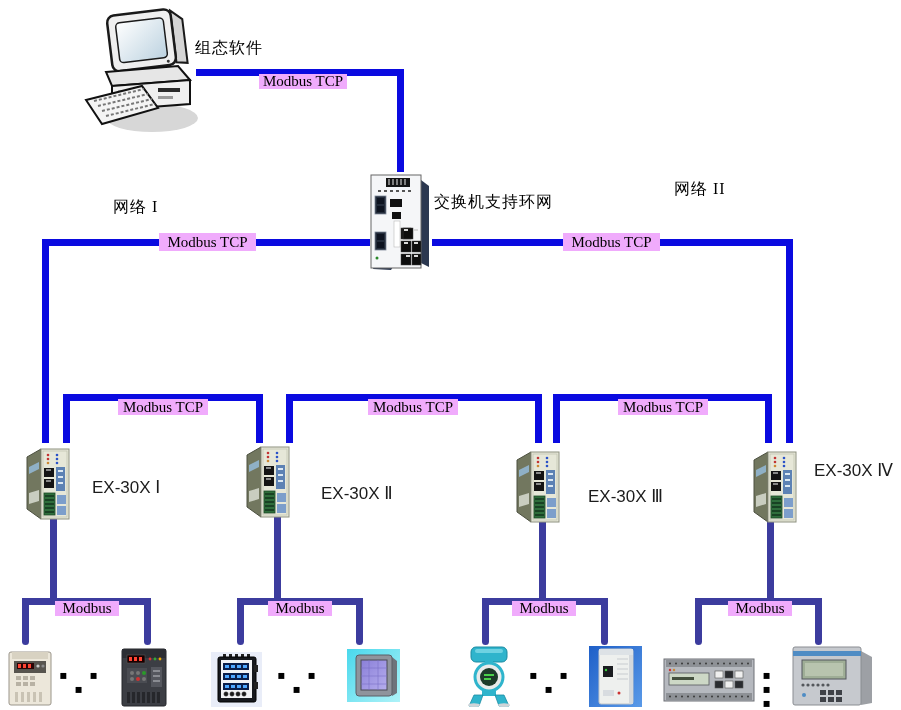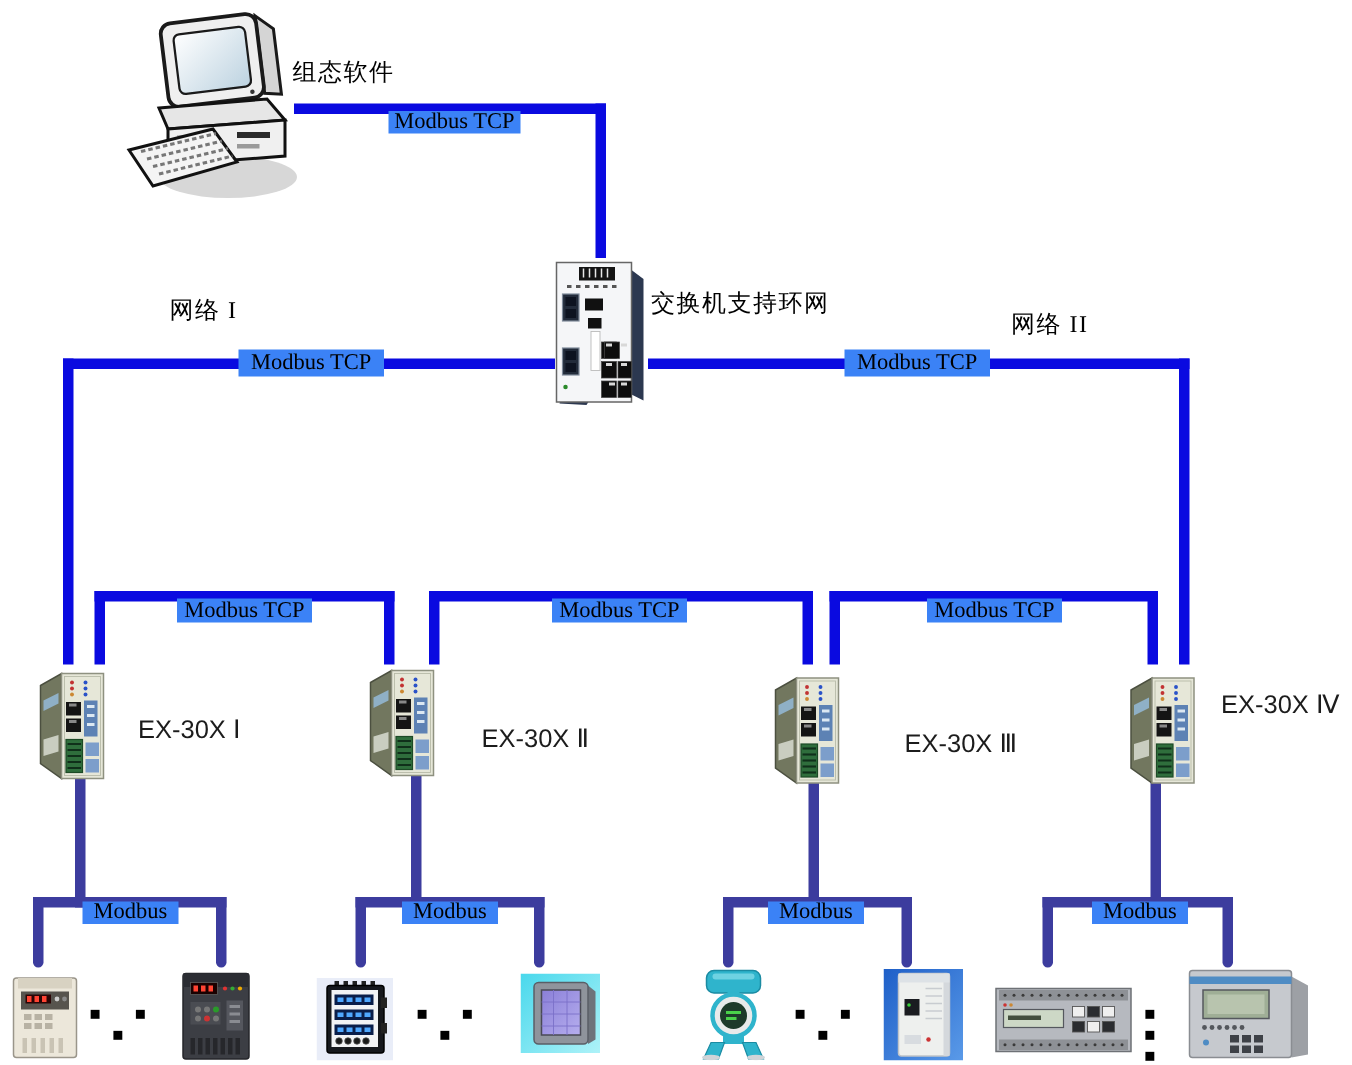--- a/index.html
+++ b/index.html
@@ -2,21 +2,21 @@
 <html><head>
 <meta charset="utf-8">
 <style>
   html,body{margin:0;padding:0;background:#ffffff;}
   #canvas{position:relative;width:901px;height:710px;background:#ffffff;overflow:hidden;
           font-family:"Liberation Serif","DejaVu Serif",serif;}
   .ln{position:absolute;}
   .bb{background:#0a0ae0;}           
   .fb{background:#3c3c9e;}           
   .cap{border-radius:0 0 4px 4px;}
-  .lbl{position:absolute;background:#3b82f6;color:#000;text-align:center;white-space:nowrap;
+  .lbl{position:absolute;background:#f0abfc;color:#000;text-align:center;white-space:nowrap;
        font-family:"Liberation Serif","DejaVu Serif",serif;font-size:15px;z-index:4;}
   .cjk{position:absolute;color:#000;white-space:nowrap;z-index:4;
        font-family:"Liberation Serif","DejaVu Serif",serif;font-size:16px;letter-spacing:1px;}
   .gwlbl{position:absolute;color:#1c1c1c;white-space:nowrap;z-index:4;
        font-family:"Liberation Sans","DejaVu Sans",sans-serif;font-size:17px;}
   .dots{position:absolute;color:#000;z-index:4;text-align:center;
        font-family:"DejaVu Sans",sans-serif;font-size:12px;font-weight:bold;letter-spacing:9px;}
   .dev{position:absolute;z-index:3;}
 </style>
 </head>
@@ -58,36 +58,36 @@
   <div class="ln fb cap" style="left:601px;top:598px;width:7px;height:47px;"></div>
 
   <div class="ln fb" style="left:767px;top:520px;width:7px;height:85px;"></div>
   <div class="ln fb" style="left:695px;top:598px;width:127px;height:7px;"></div>
   <div class="ln fb cap" style="left:695px;top:598px;width:7px;height:47px;"></div>
   <div class="ln fb cap" style="left:815px;top:598px;width:7px;height:47px;"></div>
 
   <div class="cjk" style="left:195px;top:38px;">组态软件</div>
   <div class="cjk" style="left:434px;top:192px;">交换机支持环网</div>
   <div class="cjk" style="left:113px;top:197px;">网络 I</div>
-  <div class="cjk" style="left:674px;top:206px;">网络 II</div>
+  <div class="cjk" style="left:674px;top:179px;">网络 II</div>
 
   <div class="lbl" style="left:259px;top:74px;width:88px;height:15px;line-height:15px;">Modbus TCP</div>
   <div class="lbl" style="left:159px;top:233px;width:97px;height:18px;line-height:18px;">Modbus TCP</div>
   <div class="lbl" style="left:563px;top:233px;width:97px;height:18px;line-height:18px;">Modbus TCP</div>
   <div class="lbl" style="left:118px;top:399px;width:90px;height:16px;line-height:16px;">Modbus TCP</div>
   <div class="lbl" style="left:368px;top:399px;width:90px;height:16px;line-height:16px;">Modbus TCP</div>
   <div class="lbl" style="left:618px;top:399px;width:90px;height:16px;line-height:16px;">Modbus TCP</div>
   <div class="lbl" style="left:55px;top:601px;width:64px;height:15px;line-height:15px;">Modbus</div>
   <div class="lbl" style="left:268px;top:601px;width:64px;height:15px;line-height:15px;">Modbus</div>
   <div class="lbl" style="left:512px;top:601px;width:64px;height:15px;line-height:15px;">Modbus</div>
   <div class="lbl" style="left:728px;top:601px;width:64px;height:15px;line-height:15px;">Modbus</div>
 
   <div class="gwlbl" style="left:92px;top:477px;">EX-30X Ⅰ</div>
   <div class="gwlbl" style="left:321px;top:483px;">EX-30X Ⅱ</div>
-  <div class="gwlbl" style="left:588px;top:486px;margin-left:15px;">EX-30X Ⅲ</div>
+  <div class="gwlbl" style="left:588px;top:486px;">EX-30X Ⅲ</div>
   <div class="gwlbl" style="left:814px;top:460px;">EX-30X Ⅳ</div>
 
   <div class="dots" style="left:58px;top:668px;width:50px;">▪ ▪ ▪</div>
   <div class="dots" style="left:276px;top:668px;width:50px;">▪ ▪ ▪</div>
   <div class="dots" style="left:528px;top:668px;width:50px;">▪ ▪ ▪</div>
   <div class="dots" style="left:749px;top:668px;width:44px;">▪ ▪ ▪</div>
 
   <svg class="dev" style="left:82px;top:6px;" width="118" height="132" viewBox="0 0 118 132">
     <defs>
       <linearGradient id="scr" x1="0" y1="0" x2="1" y2="1">

